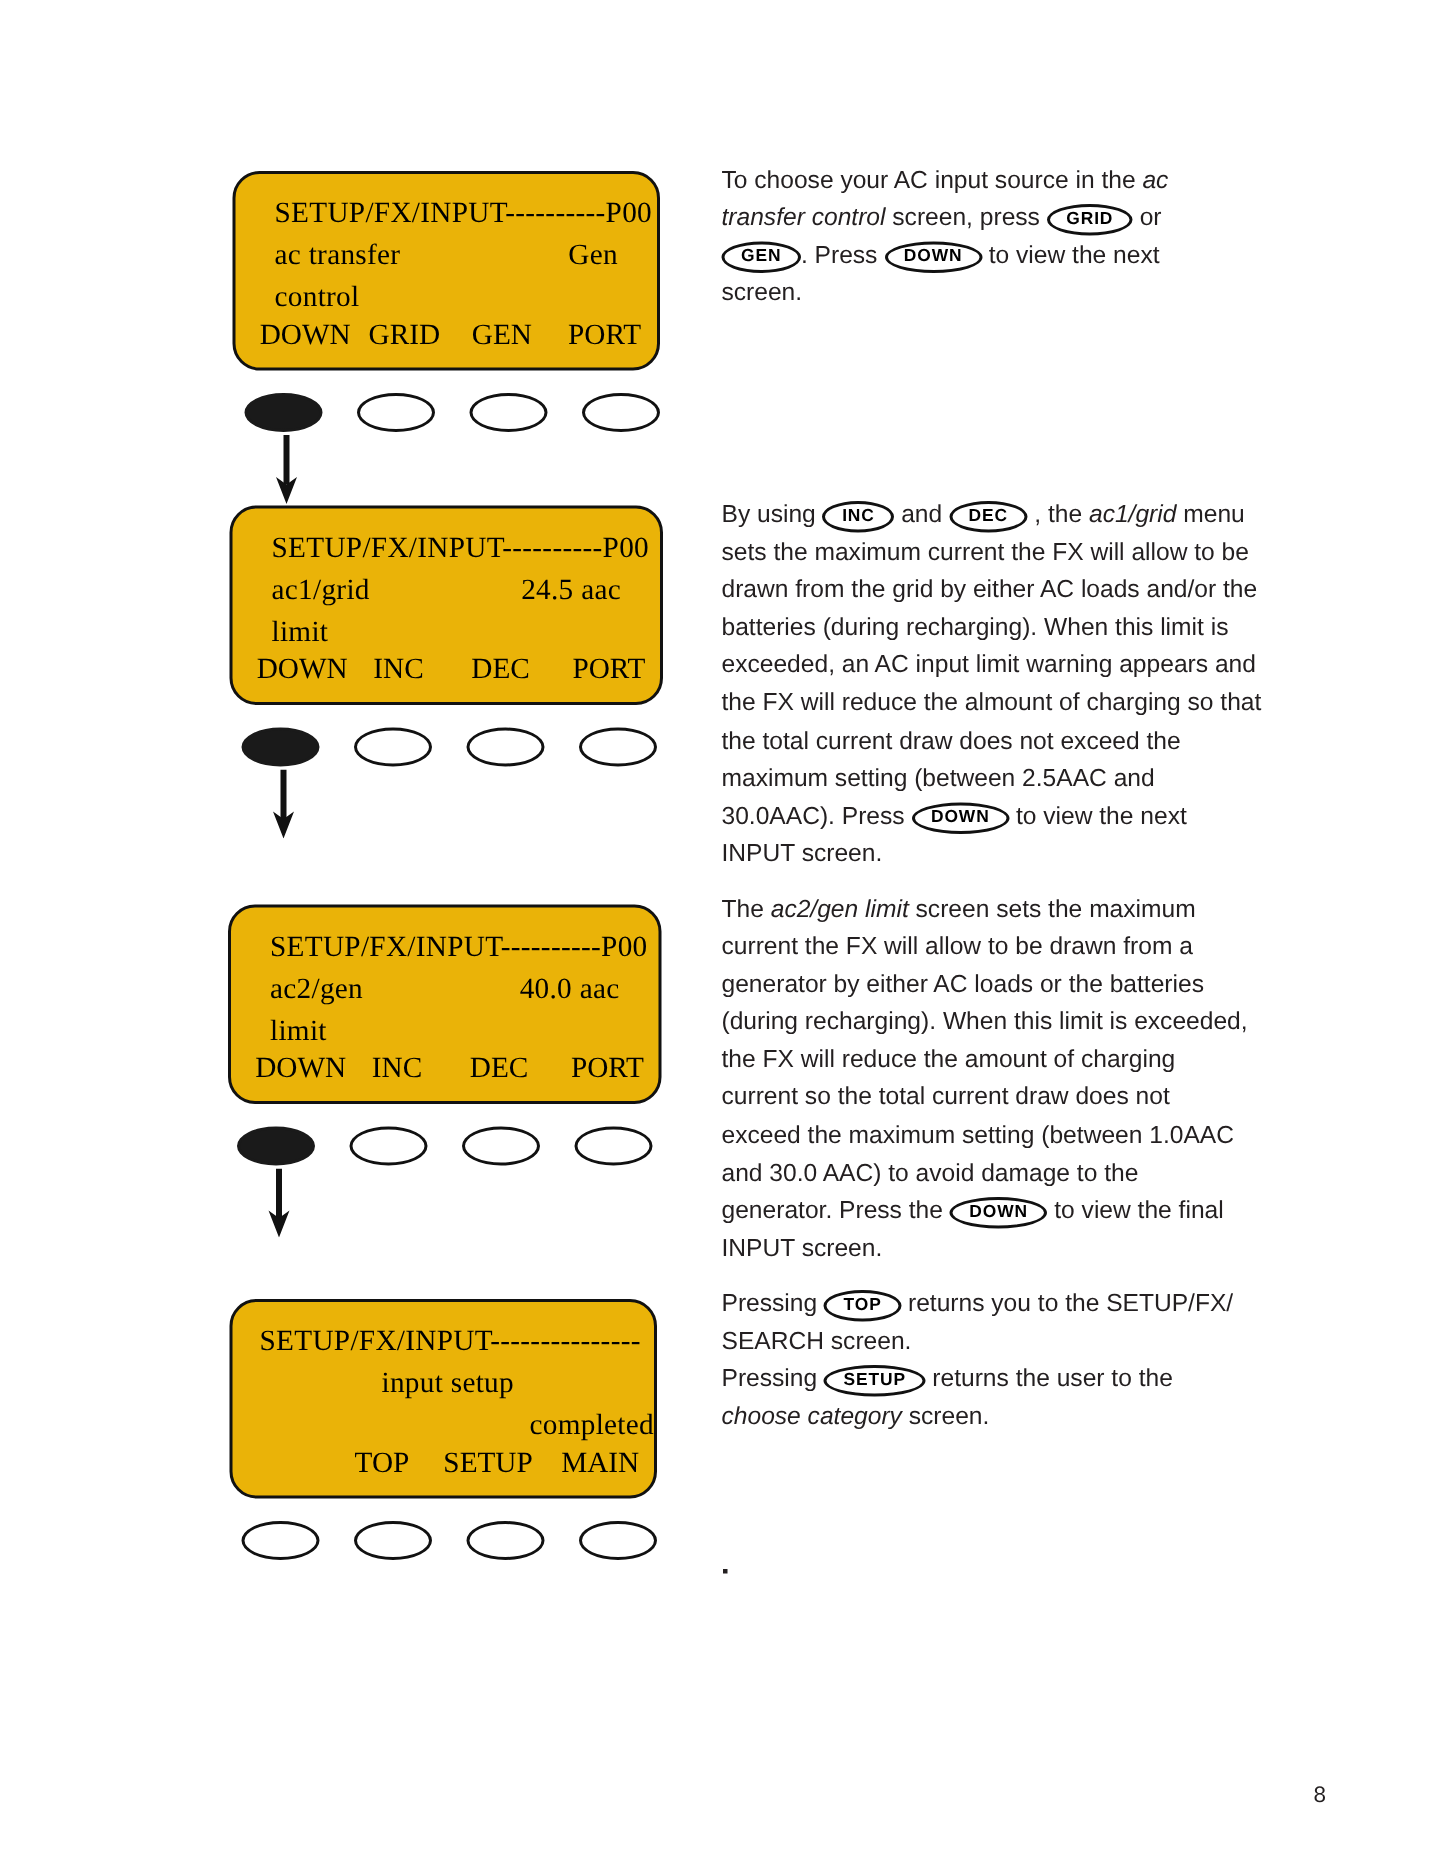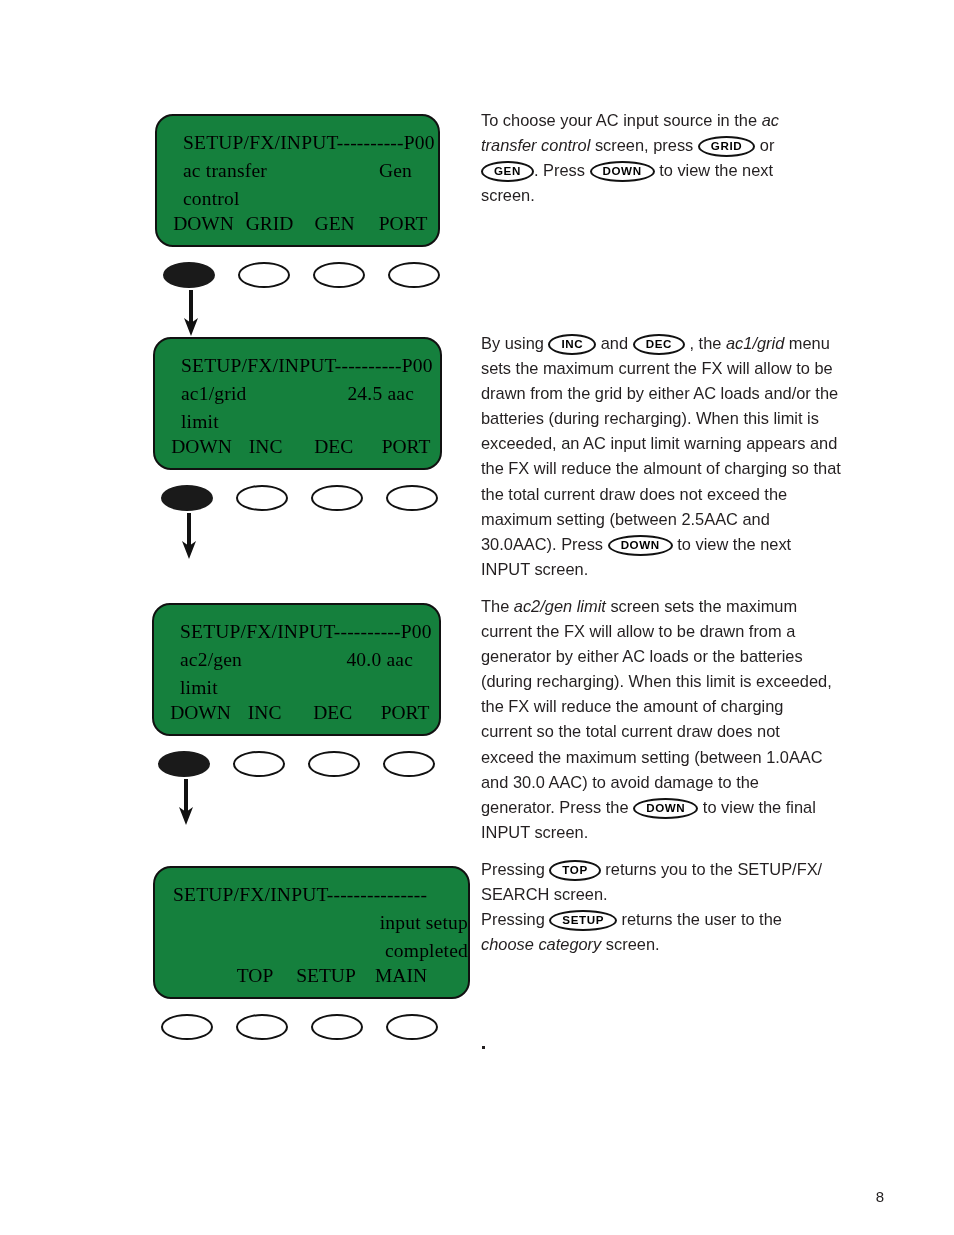--- a/index.html
+++ b/index.html
@@ -16,38 +16,38 @@
   }
 
   
   .panel-group {
     position: absolute;
   }
   .lcd {
     position: relative;
     border: 2px solid #111111;
     border-radius: 18px;
-    background: #15803d;
+    background: #eab308;
     box-sizing: border-box;
     font-family: "Liberation Serif", serif;
     color: #000000;
     text-decoration: underline;
   }
   .lcd-line {
     position: absolute;
     white-space: pre;
     font-size: 19.5px;
     letter-spacing: 0.2px;
   }
   .lcd-title { left: 26px; top: 16px; }
   .lcd-title-4 { left: 18px; top: 16px; }
   .lcd-row2-label { left: 26px; top: 44px; }
   .lcd-row2-value { right: 26px; top: 44px; }
   .lcd-row3 { left: 26px; top: 72px; }
-  .lcd-center-2 { left: 0; right: 0; top: 44px; text-align: right; padding-left: 6px; }
+  .lcd-center-2 { left: 0; right: 0; top: 44px; text-align: center; padding-left: 6px; }
   .lcd-center-3 { left: 0; right: 0; top: 72px; text-align: right; padding-left: 6px; }
   .lcd-softkeys {
     position: absolute;
     left: 0; right: 0;
     bottom: 10px;
     display: flex;
     font-size: 19.5px;
   }
   .sk {
     text-align: center;
@@ -203,21 +203,21 @@
   </div>
 
   <svg class="flow-arrow" style="left:23px; top:176px;" viewBox="0 0 22 46">
     <path d="M11 0 L11 33" stroke="#111" stroke-width="4" fill="none"></path>
     <path d="M11 46 L4 28 L11 33 L18 28 Z" fill="#111"></path>
   </svg>
 </div>
 
 <div class="panel-group" style="left:153px; top:866px; width:292px;">
 
-  <div class="lcd" style="width:317px; height:133px;">
+  <div class="lcd" style="width:285px; height:133px;">
     <div class="lcd-line lcd-title-4">SETUP/FX/INPUT---------------</div>
     <div class="lcd-line lcd-center-2">input setup</div>
     <div class="lcd-line lcd-center-3">completed</div>
     <div class="lcd-softkeys">
       <div class="sk" style="width:68px;"></div>
       <div class="sk" style="width:64px;">TOP</div>
       <div class="sk" style="width:78px;">SETUP</div>
       <div class="sk" style="width:72px;">MAIN</div>
     </div>
   </div>

